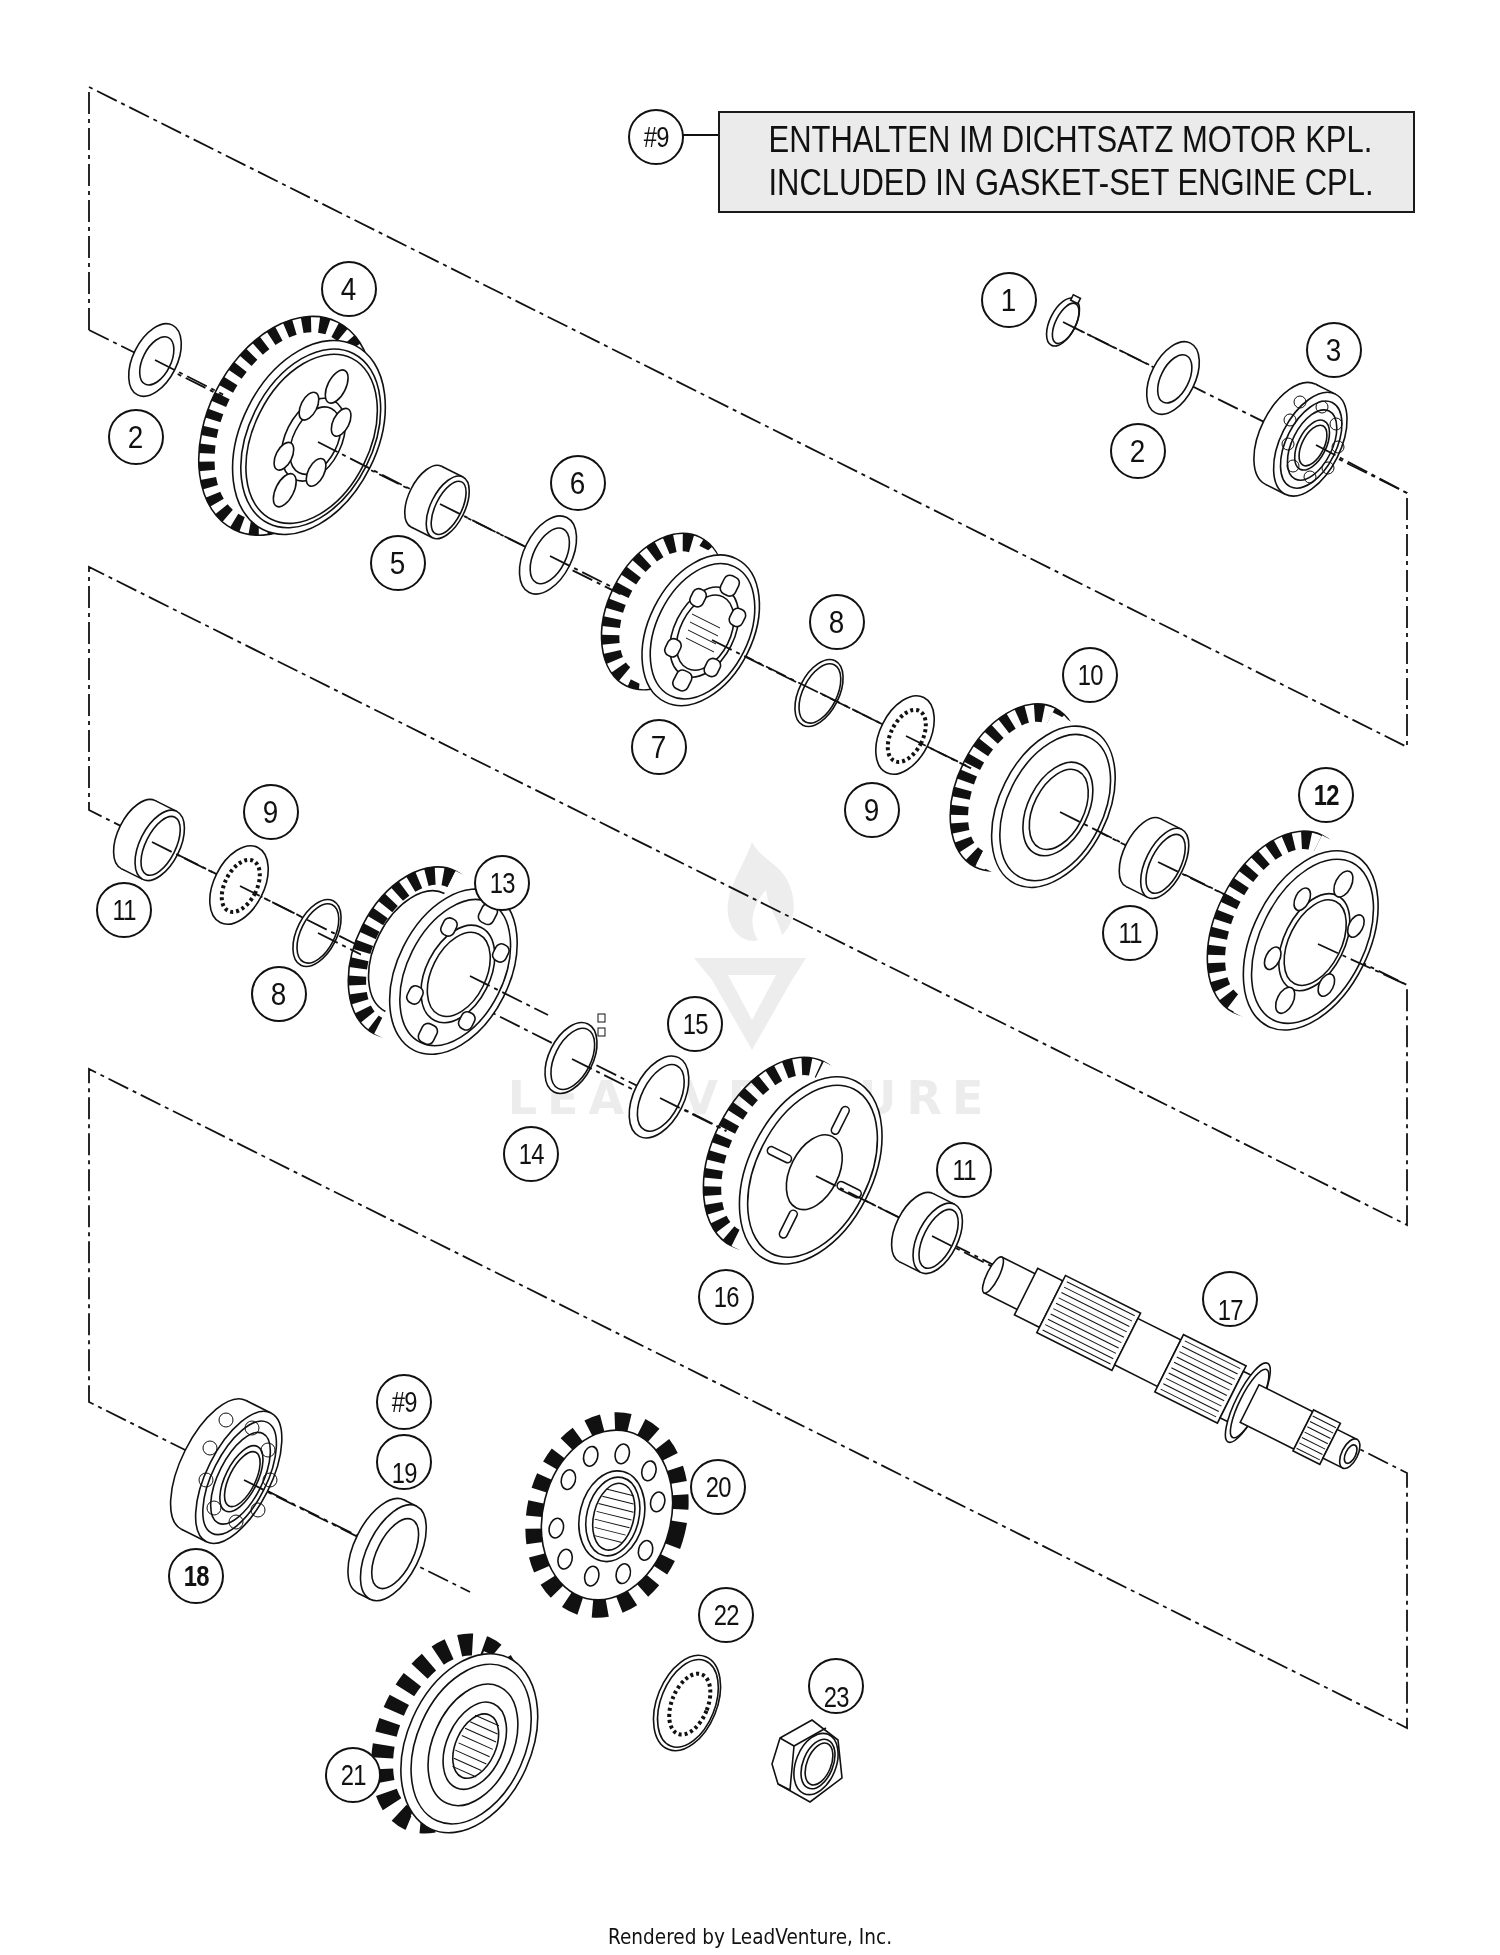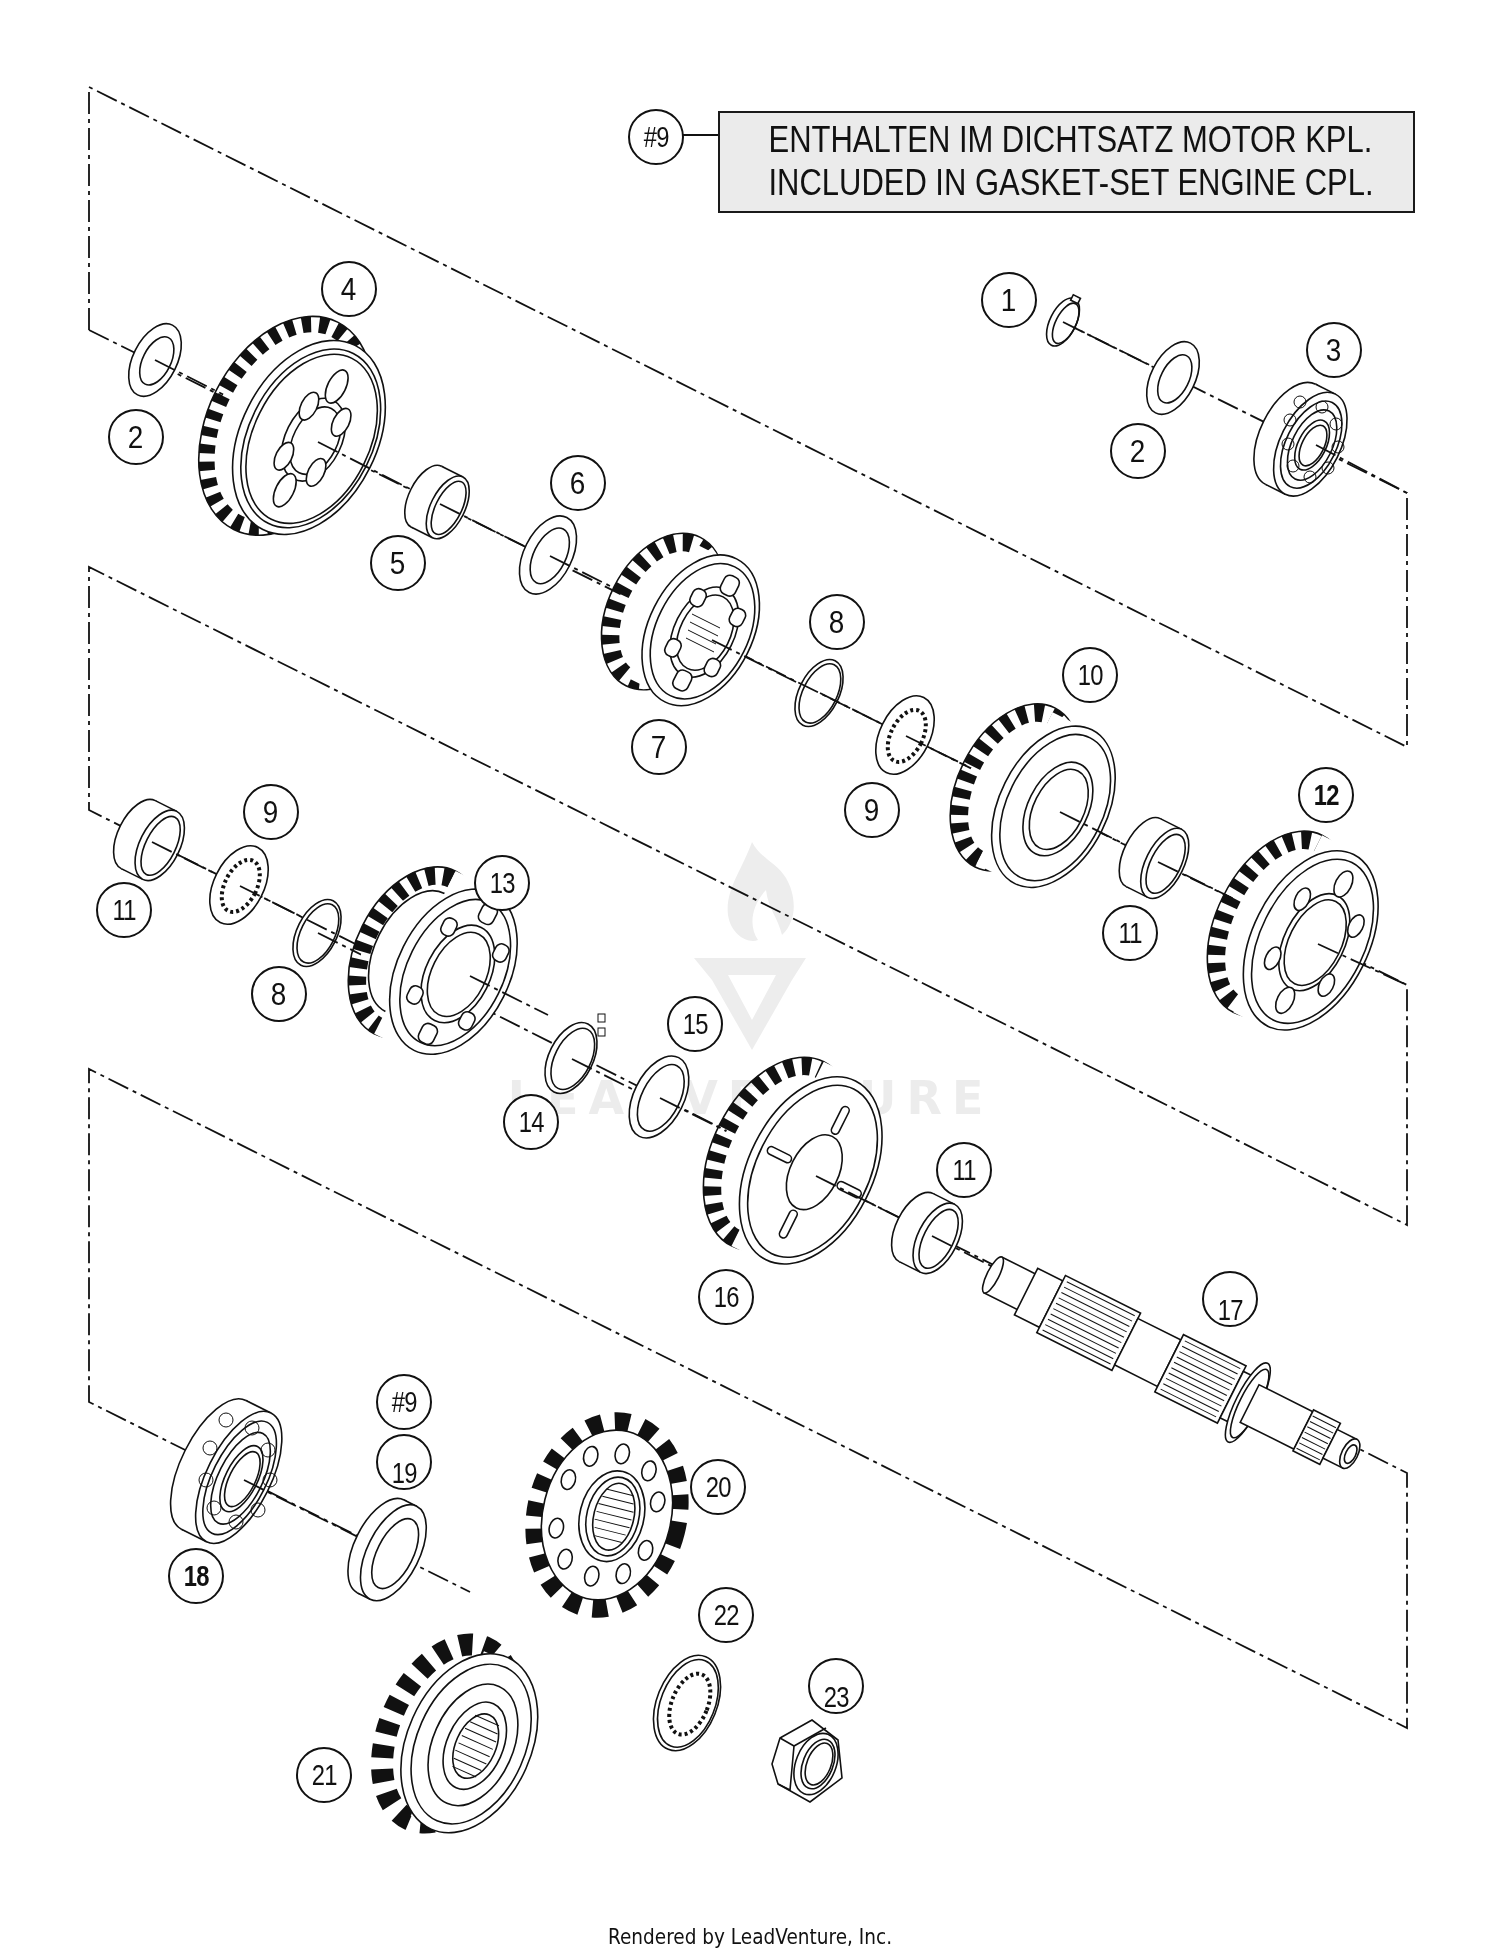--- a/index.html
+++ b/index.html
@@ -520,21 +520,21 @@
   </div>
 <div class="callout" style="left:279px; top:994px;">
     <span>8</span>
   </div>
 <div class="callout small" style="left:502px; top:883px;">
     <span>13</span>
   </div>
 <div class="callout small" style="left:695px; top:1024px;">
     <span>15</span>
   </div>
-<div class="callout small" style="left:531px; top:1122px;">
+<div class="callout small" style="left:531px; top:1154px;">
     <span>14</span>
   </div>
 <div class="callout small" style="left:964px; top:1170px;">
     <span>11</span>
   </div>
 <div class="callout small" style="left:726px; top:1297px;">
     <span>16</span>
   </div>
 <div class="callout small" style="left:1230px; top:1299px;align-items:flex-end;">
     <span>17</span>
@@ -550,17 +550,17 @@
   </div>
 <div class="callout small" style="left:718px; top:1487px;">
     <span>20</span>
   </div>
 <div class="callout small" style="left:726px; top:1615px;">
     <span>22</span>
   </div>
 <div class="callout small" style="left:836px; top:1686px;align-items:flex-end;">
     <span>23</span>
   </div>
-<div class="callout small" style="left:324px; top:1775px;">
+<div class="callout small" style="left:353px; top:1775px;">
     <span>21</span>
   </div>
 
 <div class="footer">Rendered by LeadVenture, Inc.</div>
 
 </body></html>

